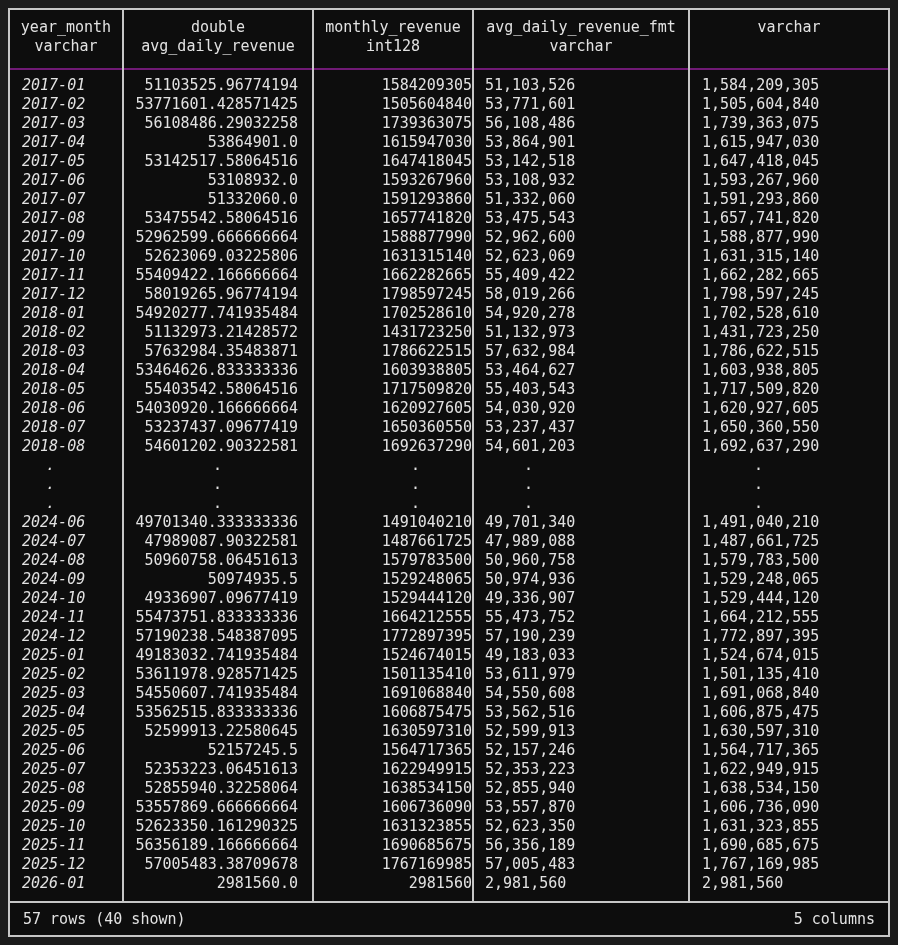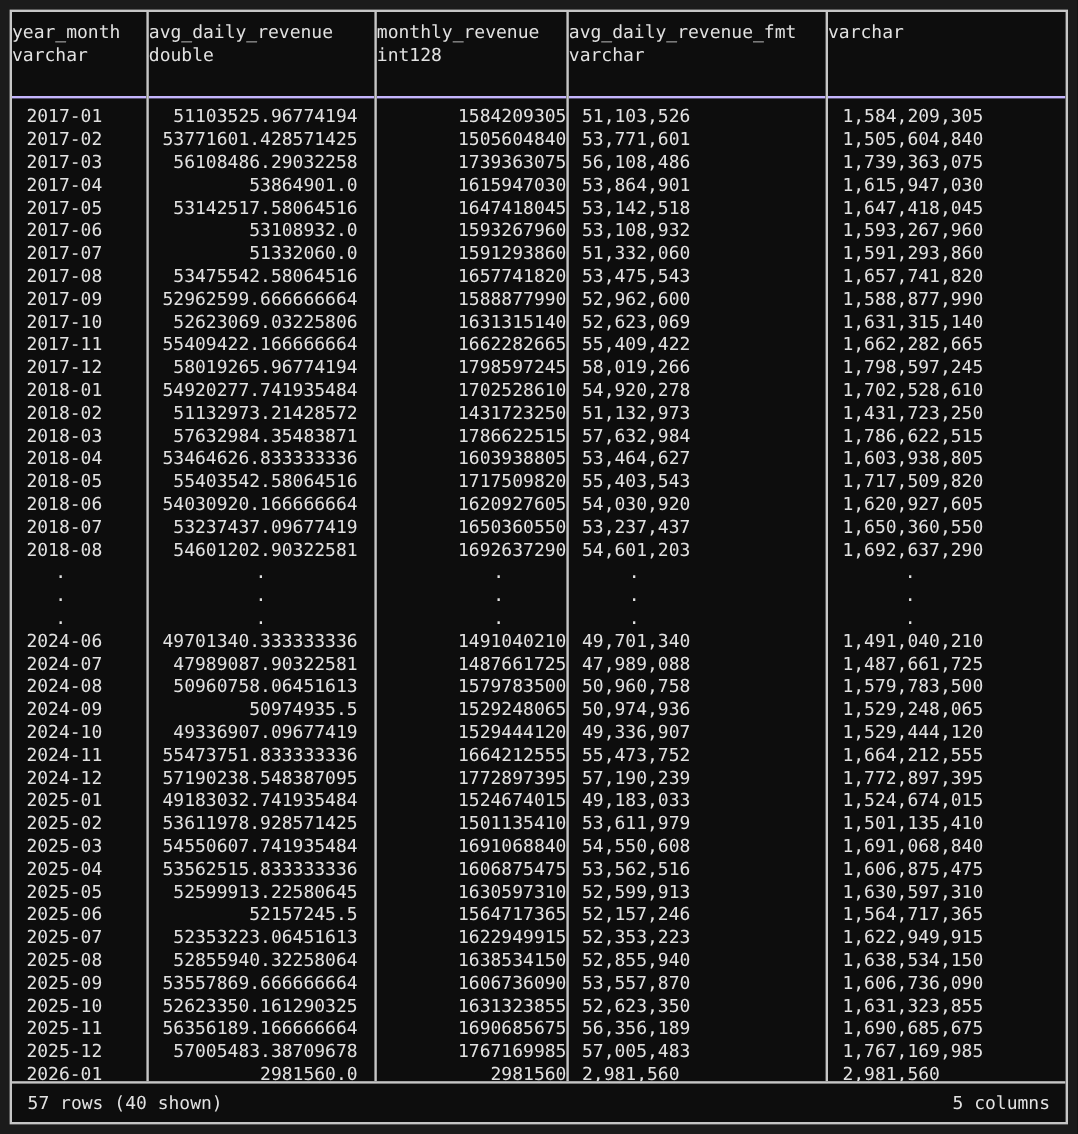--- a/index.html
+++ b/index.html
@@ -22,33 +22,33 @@
   }
   .grid {
     flex: 1;
     display: grid;
     grid-template-columns: 112px 190px 160px 216px 200px;
     overflow: hidden;
   }
   .col { display: flex; flex-direction: column; overflow: hidden; }
   .col + .col { border-left: 2px solid #c6c6c6; }
   .hdr {
-    height: 72px;
-    border-bottom: 2px solid #c4b5fd;
-    text-align: left;
+    height: 60px;
+    border-bottom: 2px solid #701a75;
+    text-align: center;
     padding-top: 8px;
     line-height: 19px;
     flex: 0 0 auto;
     white-space: pre;
   }
   .cells { padding-top: 6px; white-space: pre; }
   .line { height: 19px; line-height: 19px; overflow: hidden; }
   .col.a-left  .line { text-align: left; }
   .col.a-right .line { text-align: right; }
-  .c0 .line { padding-left: 12px; }
+  .c0 .line { padding-left: 12px; font-style: italic; }
   .c1 .line { padding-right: 14px; }
   .c2 .line { }
   .c3 .line { padding-left: 11px; }
   .c4 .line { padding-left: 12px; }
   .c0 .line.dots { padding-left: 36px; }
   .c1 .line.dots { padding-right: 90px; }
   .c2 .line.dots { padding-right: 52px; }
   .c3 .line.dots { padding-left: 50px; }
   .c4 .line.dots { padding-left: 64px; }
   .footer {
@@ -65,21 +65,21 @@
 </head>
 <body>
 
 <div class="frame">
   <div class="grid" id="grid">
       <div class="col c0 a-left">
         <div class="hdr"><div>year_month</div><div>varchar</div></div>
         <div class="cells"><div class="line">2017-01</div><div class="line">2017-02</div><div class="line">2017-03</div><div class="line">2017-04</div><div class="line">2017-05</div><div class="line">2017-06</div><div class="line">2017-07</div><div class="line">2017-08</div><div class="line">2017-09</div><div class="line">2017-10</div><div class="line">2017-11</div><div class="line">2017-12</div><div class="line">2018-01</div><div class="line">2018-02</div><div class="line">2018-03</div><div class="line">2018-04</div><div class="line">2018-05</div><div class="line">2018-06</div><div class="line">2018-07</div><div class="line">2018-08</div><div class="line dots">.</div><div class="line dots">.</div><div class="line dots">.</div><div class="line">2024-06</div><div class="line">2024-07</div><div class="line">2024-08</div><div class="line">2024-09</div><div class="line">2024-10</div><div class="line">2024-11</div><div class="line">2024-12</div><div class="line">2025-01</div><div class="line">2025-02</div><div class="line">2025-03</div><div class="line">2025-04</div><div class="line">2025-05</div><div class="line">2025-06</div><div class="line">2025-07</div><div class="line">2025-08</div><div class="line">2025-09</div><div class="line">2025-10</div><div class="line">2025-11</div><div class="line">2025-12</div><div class="line">2026-01</div></div>
       </div>
       <div class="col c1 a-right">
-        <div class="hdr"><div>avg_daily_revenue</div><div>double</div></div>
+        <div class="hdr"><div>double</div><div>avg_daily_revenue</div></div>
         <div class="cells"><div class="line">51103525.96774194</div><div class="line">53771601.428571425</div><div class="line">56108486.29032258</div><div class="line">53864901.0</div><div class="line">53142517.58064516</div><div class="line">53108932.0</div><div class="line">51332060.0</div><div class="line">53475542.58064516</div><div class="line">52962599.666666664</div><div class="line">52623069.03225806</div><div class="line">55409422.166666664</div><div class="line">58019265.96774194</div><div class="line">54920277.741935484</div><div class="line">51132973.21428572</div><div class="line">57632984.35483871</div><div class="line">53464626.833333336</div><div class="line">55403542.58064516</div><div class="line">54030920.166666664</div><div class="line">53237437.09677419</div><div class="line">54601202.90322581</div><div class="line dots">.</div><div class="line dots">.</div><div class="line dots">.</div><div class="line">49701340.333333336</div><div class="line">47989087.90322581</div><div class="line">50960758.06451613</div><div class="line">50974935.5</div><div class="line">49336907.09677419</div><div class="line">55473751.833333336</div><div class="line">57190238.548387095</div><div class="line">49183032.741935484</div><div class="line">53611978.928571425</div><div class="line">54550607.741935484</div><div class="line">53562515.833333336</div><div class="line">52599913.22580645</div><div class="line">52157245.5</div><div class="line">52353223.06451613</div><div class="line">52855940.32258064</div><div class="line">53557869.666666664</div><div class="line">52623350.161290325</div><div class="line">56356189.166666664</div><div class="line">57005483.38709678</div><div class="line">2981560.0</div></div>
       </div>
       <div class="col c2 a-right">
         <div class="hdr"><div>monthly_revenue</div><div>int128</div></div>
         <div class="cells"><div class="line">1584209305</div><div class="line">1505604840</div><div class="line">1739363075</div><div class="line">1615947030</div><div class="line">1647418045</div><div class="line">1593267960</div><div class="line">1591293860</div><div class="line">1657741820</div><div class="line">1588877990</div><div class="line">1631315140</div><div class="line">1662282665</div><div class="line">1798597245</div><div class="line">1702528610</div><div class="line">1431723250</div><div class="line">1786622515</div><div class="line">1603938805</div><div class="line">1717509820</div><div class="line">1620927605</div><div class="line">1650360550</div><div class="line">1692637290</div><div class="line dots">.</div><div class="line dots">.</div><div class="line dots">.</div><div class="line">1491040210</div><div class="line">1487661725</div><div class="line">1579783500</div><div class="line">1529248065</div><div class="line">1529444120</div><div class="line">1664212555</div><div class="line">1772897395</div><div class="line">1524674015</div><div class="line">1501135410</div><div class="line">1691068840</div><div class="line">1606875475</div><div class="line">1630597310</div><div class="line">1564717365</div><div class="line">1622949915</div><div class="line">1638534150</div><div class="line">1606736090</div><div class="line">1631323855</div><div class="line">1690685675</div><div class="line">1767169985</div><div class="line">2981560</div></div>
       </div>
       <div class="col c3 a-left">
         <div class="hdr"><div>avg_daily_revenue_fmt</div><div>varchar</div></div>
         <div class="cells"><div class="line">51,103,526</div><div class="line">53,771,601</div><div class="line">56,108,486</div><div class="line">53,864,901</div><div class="line">53,142,518</div><div class="line">53,108,932</div><div class="line">51,332,060</div><div class="line">53,475,543</div><div class="line">52,962,600</div><div class="line">52,623,069</div><div class="line">55,409,422</div><div class="line">58,019,266</div><div class="line">54,920,278</div><div class="line">51,132,973</div><div class="line">57,632,984</div><div class="line">53,464,627</div><div class="line">55,403,543</div><div class="line">54,030,920</div><div class="line">53,237,437</div><div class="line">54,601,203</div><div class="line dots">.</div><div class="line dots">.</div><div class="line dots">.</div><div class="line">49,701,340</div><div class="line">47,989,088</div><div class="line">50,960,758</div><div class="line">50,974,936</div><div class="line">49,336,907</div><div class="line">55,473,752</div><div class="line">57,190,239</div><div class="line">49,183,033</div><div class="line">53,611,979</div><div class="line">54,550,608</div><div class="line">53,562,516</div><div class="line">52,599,913</div><div class="line">52,157,246</div><div class="line">52,353,223</div><div class="line">52,855,940</div><div class="line">53,557,870</div><div class="line">52,623,350</div><div class="line">56,356,189</div><div class="line">57,005,483</div><div class="line">2,981,560</div></div>
       </div>

